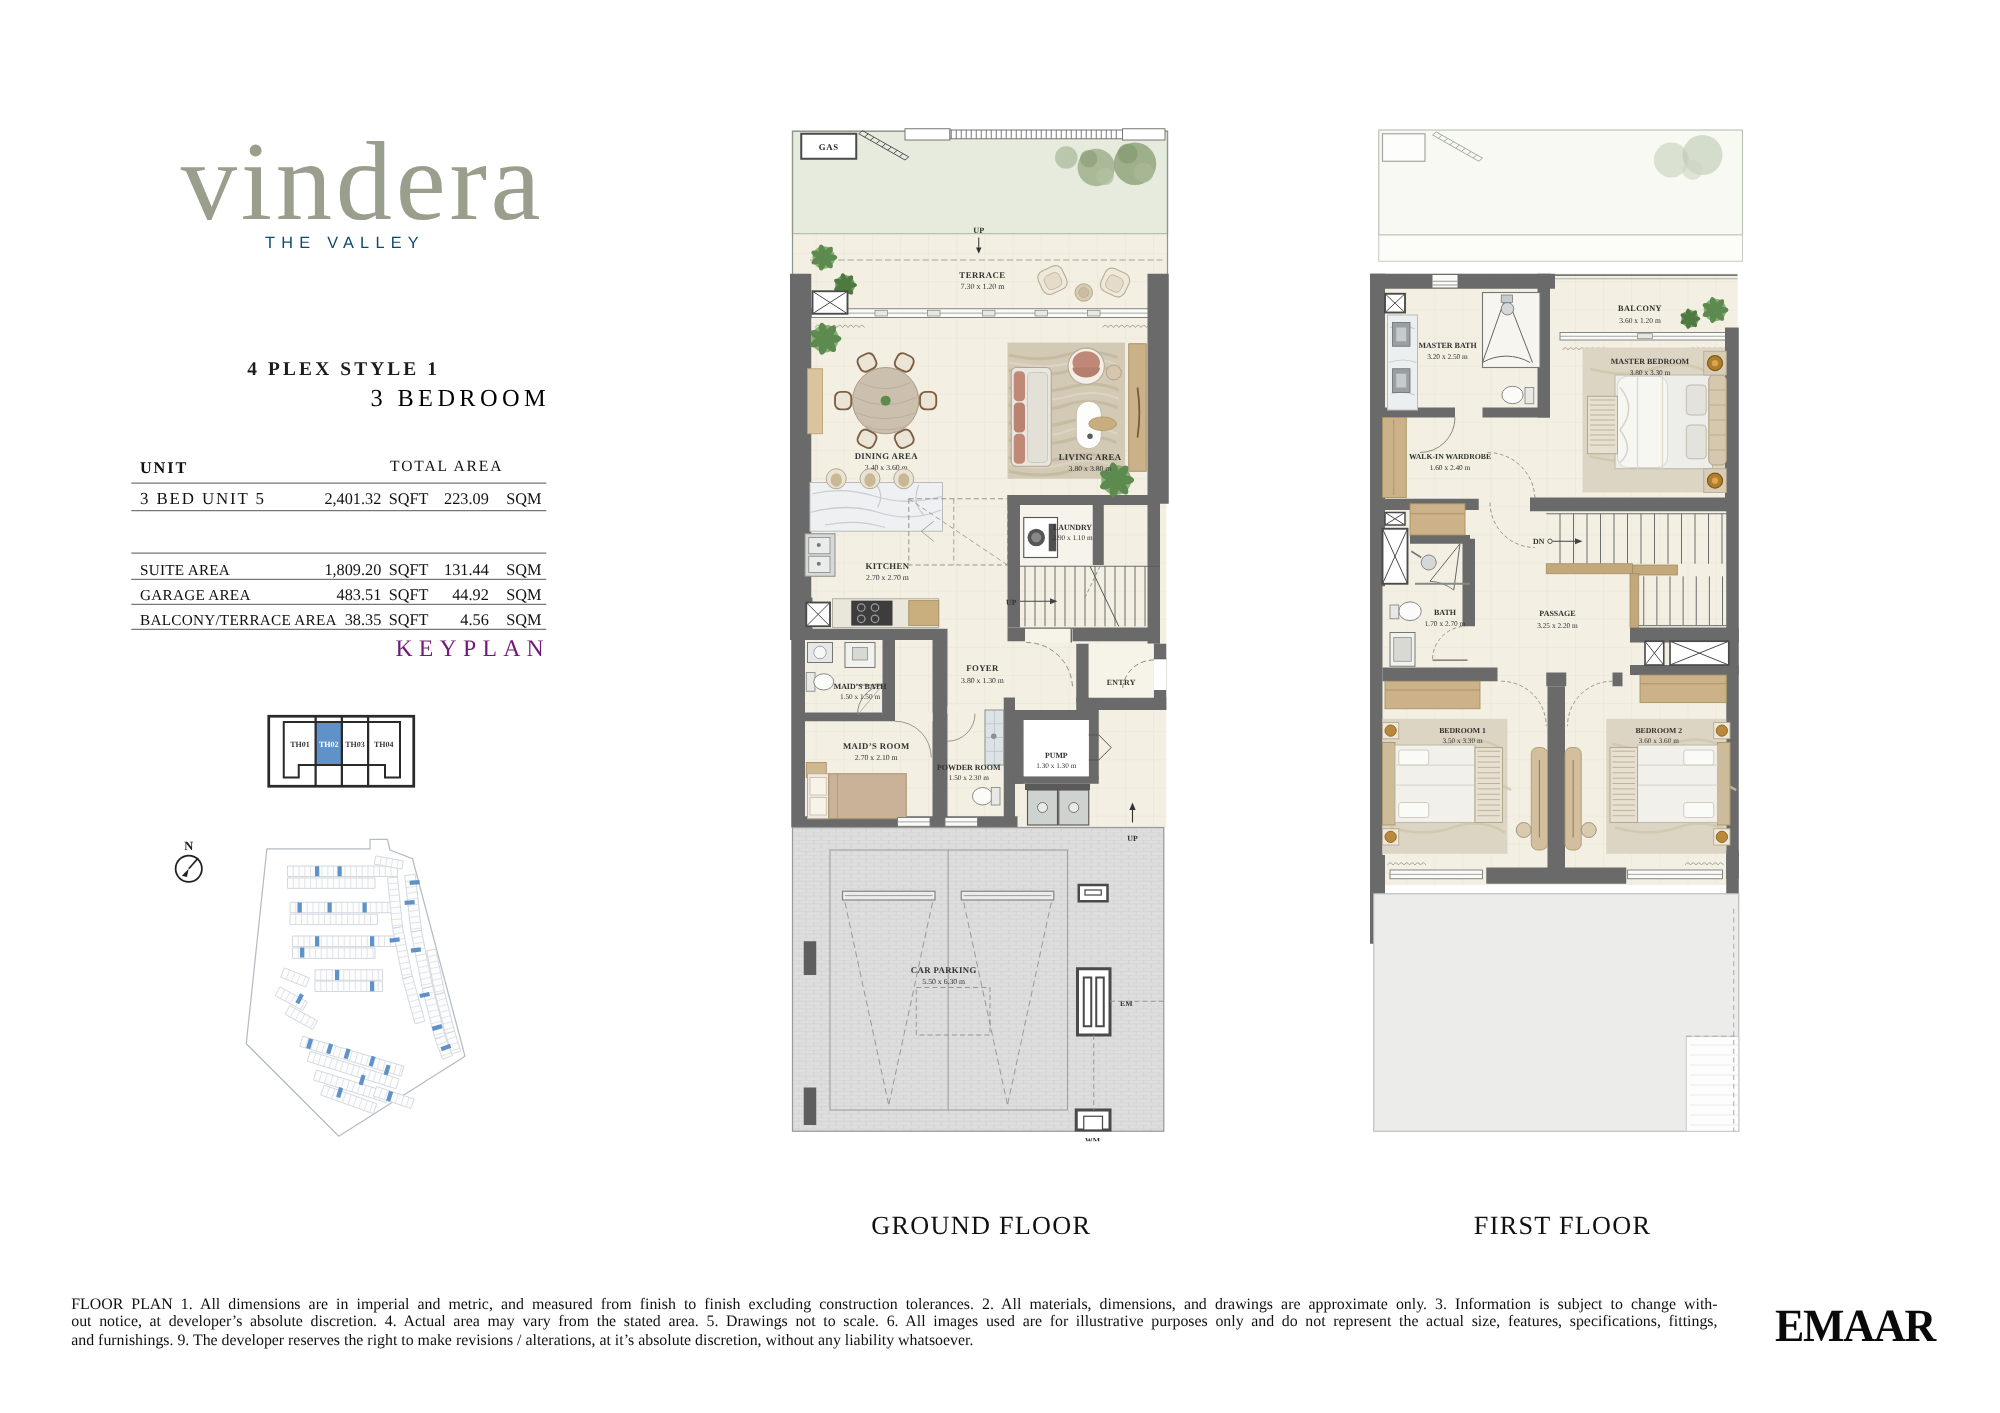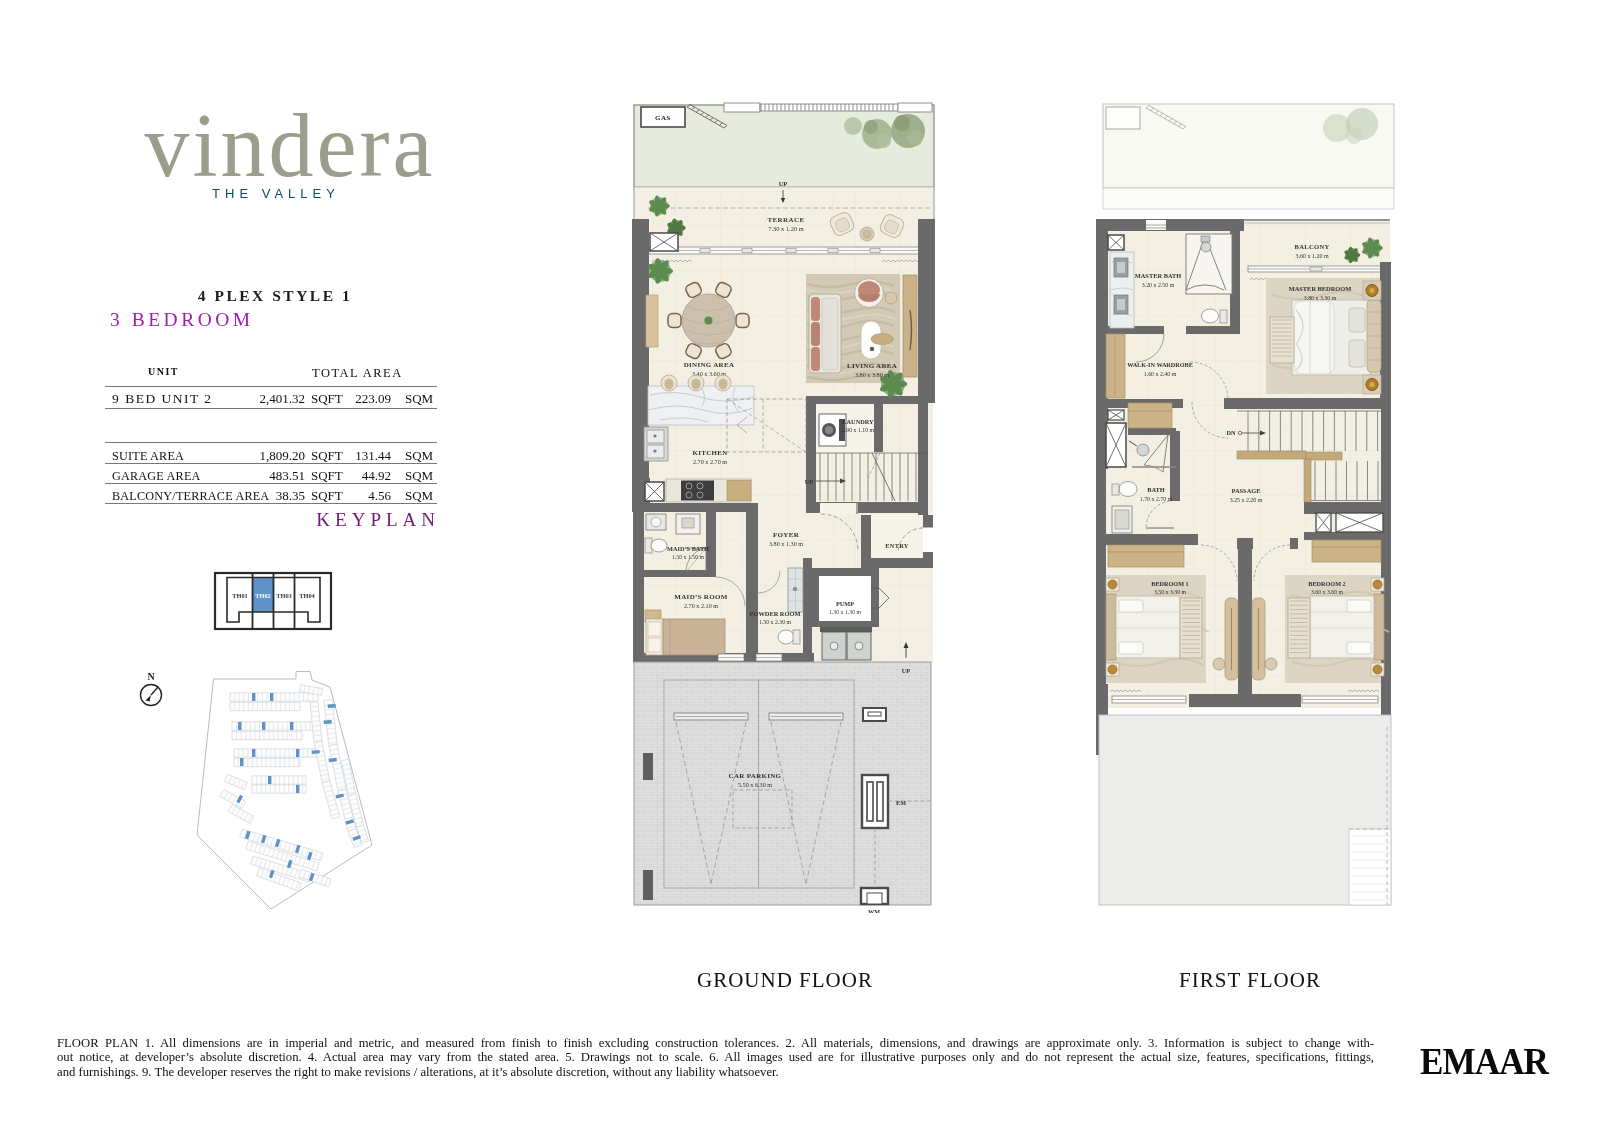--- a/index.html
+++ b/index.html
@@ -11,28 +11,28 @@
 
 <div class="abs" style="left:130px;top:94px;width:320px;height:110px;text-align:center;
  font-family:Liberation Serif, serif;font-size:90px;font-weight:400;color:#9a9e8d;letter-spacing:3px;">vindera</div>
 
 <div class="abs" style="left:116px;top:186px;width:320px;text-align:center;
  font-size:13px;color:#0c4a6e;letter-spacing:5px;font-family:'Liberation Sans',sans-serif;">THE VALLEY</div>
 
 <div class="abs" style="left:110px;top:287px;width:330px;text-align:center;
  font-size:15.5px;color:#1c1c1c;letter-spacing:2.5px;font-weight:bold;">4 PLEX STYLE 1</div>
 
-<div class="abs" style="left:110px;top:309px;width:330px;text-align:left;
- font-size:19.5px;color:#a21caf;letter-spacing:3.5px;">3 BEDROOM</div>
+<div class="abs" style="left:110px;top:309px;width:330px;text-align:right;
+ font-size:19.5px;color:#000000;letter-spacing:3.5px;">3 BEDROOM</div>
 
 <div class="abs" style="left:105px;top:360px;width:356px;font-size:13px;color:#111;">
-  <div class="abs" style="left:7px;top:6px;letter-spacing:1.5px;font-weight:bold;font-size:10px;margin-left:36px;">UNIT</div>
+  <div class="abs" style="left:7px;top:6px;letter-spacing:1.5px;font-weight:bold;font-size:13px;">UNIT</div>
   <div class="abs" style="left:207px;top:6px;letter-spacing:1.5px;font-weight:normal;font-size:12.5px;">TOTAL AREA</div>
   <div class="abs" style="left:0px;top:26px;width:332px;border-top:1px solid #777;"></div>
-  <div class="abs" style="left:7px;top:31px;letter-spacing:1.5px;font-size:13.5px;">9 BED UNIT 2</div>
+  <div class="abs" style="left:7px;top:31px;letter-spacing:1.5px;font-size:13.5px;">3 BED UNIT 5</div>
   <div class="abs" style="left:126px;top:31px;width:74px;text-align:right;">2,401.32</div>
   <div class="abs" style="left:206px;top:31px;">SQFT</div>
   <div class="abs" style="left:240px;top:31px;width:46px;text-align:right;">223.09</div>
   <div class="abs" style="left:300px;top:31px;">SQM</div>
   <div class="abs" style="left:0px;top:48px;width:332px;border-top:1px solid #777;"></div>
   <div class="abs" style="left:0px;top:82px;width:332px;border-top:1px solid #777;"></div>
   <div class="abs" style="left:7px;top:89px;letter-spacing:0.2px;font-size:12.2px;">SUITE AREA</div>
   <div class="abs" style="left:126px;top:88px;width:74px;text-align:right;">1,809.20</div>
   <div class="abs" style="left:206px;top:88px;">SQFT</div>
   <div class="abs" style="left:240px;top:88px;width:46px;text-align:right;">131.44</div>

